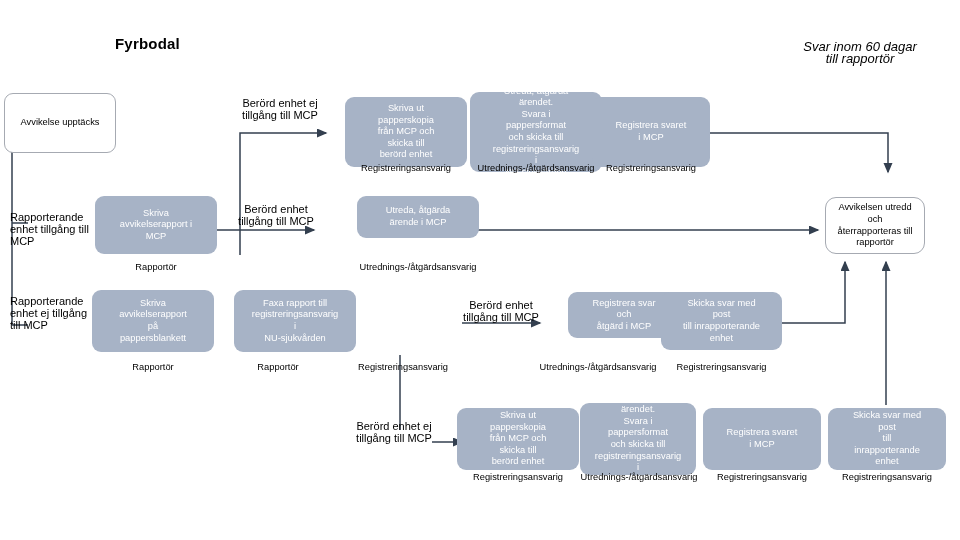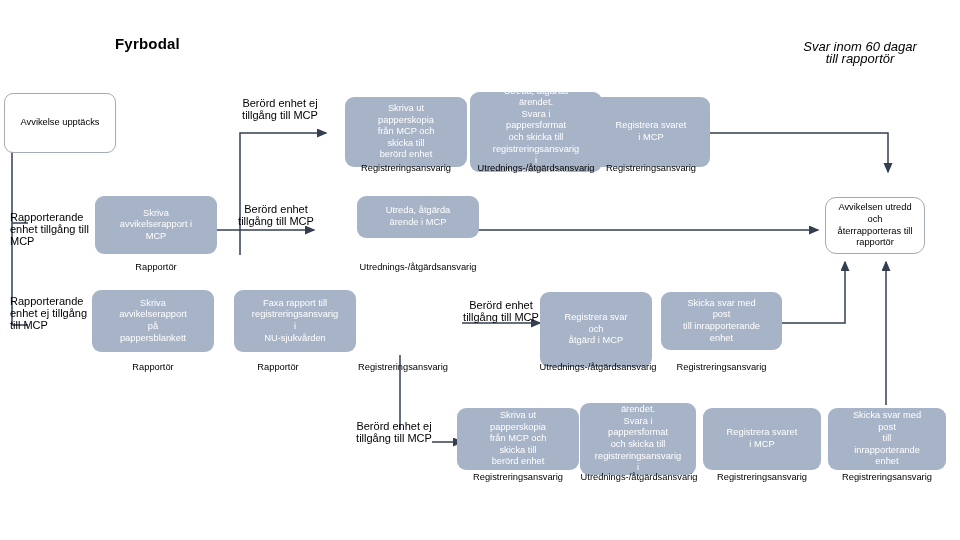--- a/index.html
+++ b/index.html
@@ -181,21 +181,21 @@
   <div class="pbox" style="left:217px;top:290px;width:122px;height:62px;margin-left:17px;">Faxa rapport till
 registreringsansvarig i
 NU-sjukvården</div>
   <div class="role" style="left:217px;top:362px;width:122px;">Rapportör</div>
 
   <div class="role" style="left:342px;top:362px;width:122px;">Registreringsansvarig</div>
 
   <div class="elabel center" style="left:455px;top:300px;width:92px;">Berörd enhet
 tillgång till MCP</div>
 
-  <div class="pbox" style="left:540px;top:292px;width:112px;height:75px;">Registrera svar och
+  <div class="pbox" style="left:568px;top:292px;width:112px;height:46px;">Registrera svar och
 åtgärd i MCP</div>
   <div class="role" style="left:528px;top:362px;width:140px;">Utrednings-/åtgärdsansvarig</div>
 
   <div class="pbox" style="left:661px;top:292px;width:121px;height:58px;">Skicka svar med post
 till inrapporterande
 enhet</div>
   <div class="role" style="left:661px;top:362px;width:121px;">Registreringsansvarig</div>
 
   <div class="elabel center" style="left:348px;top:421px;width:92px;">Berörd enhet ej
 tillgång till MCP</div>

